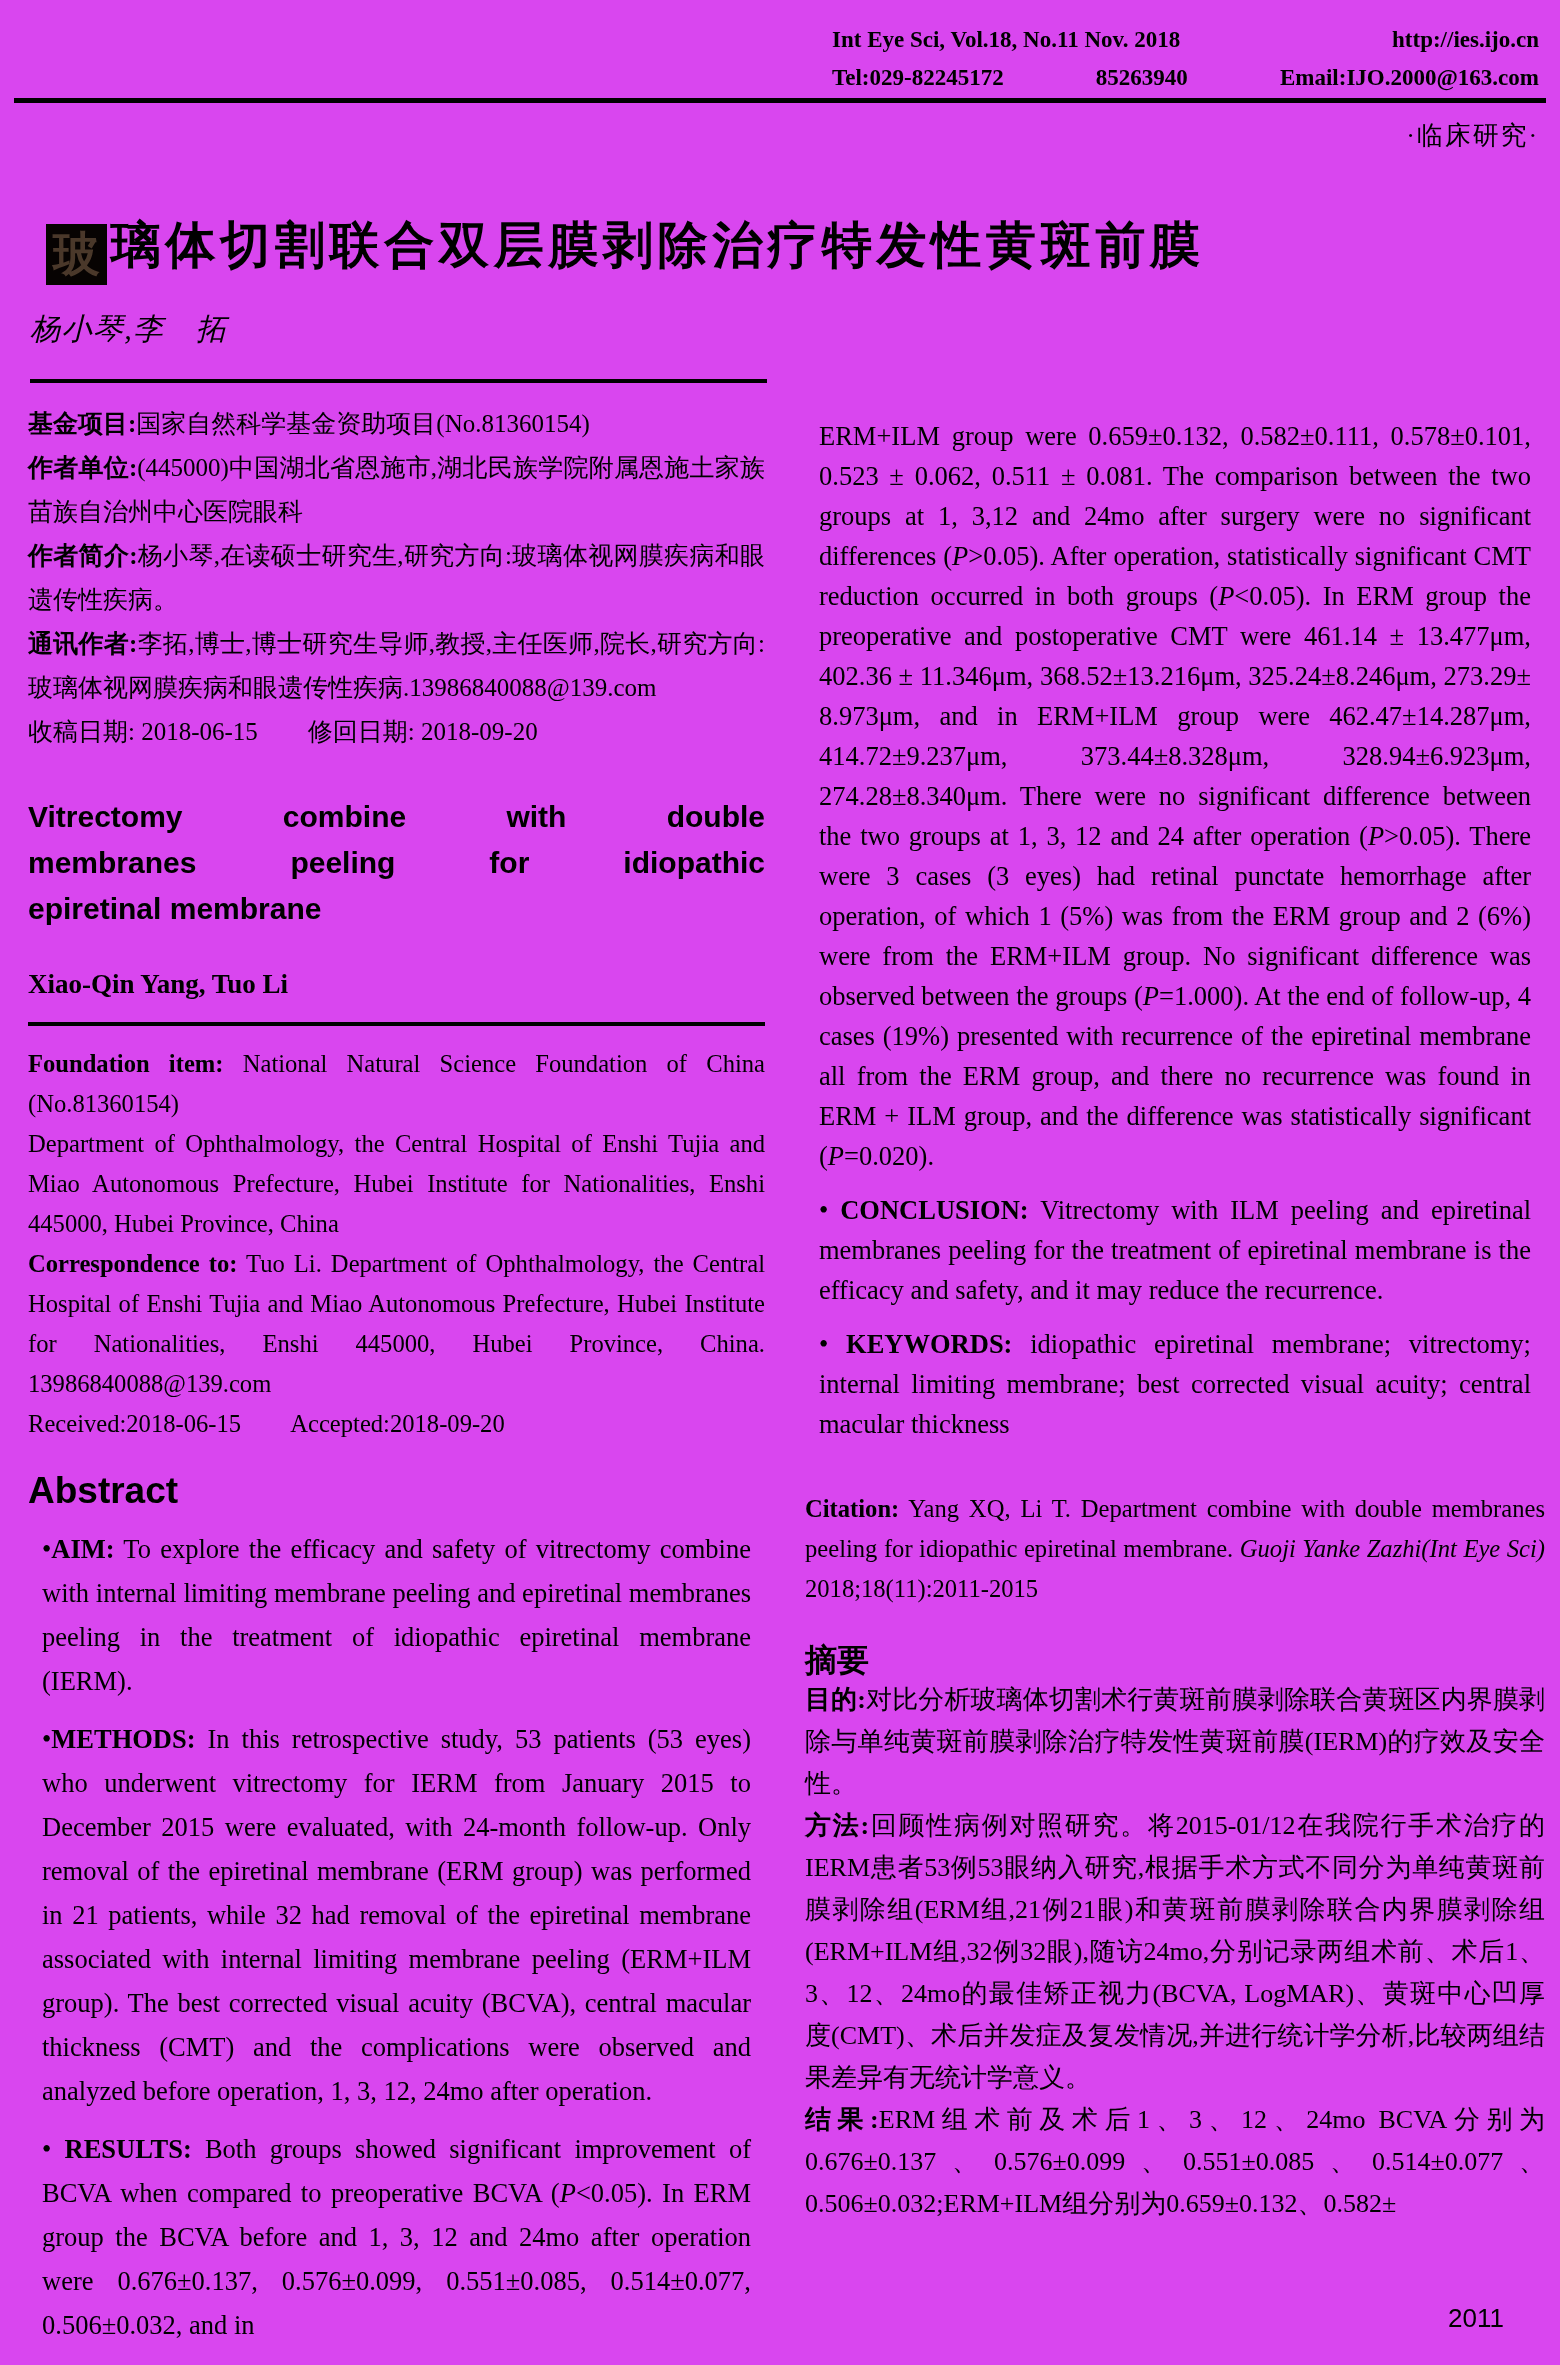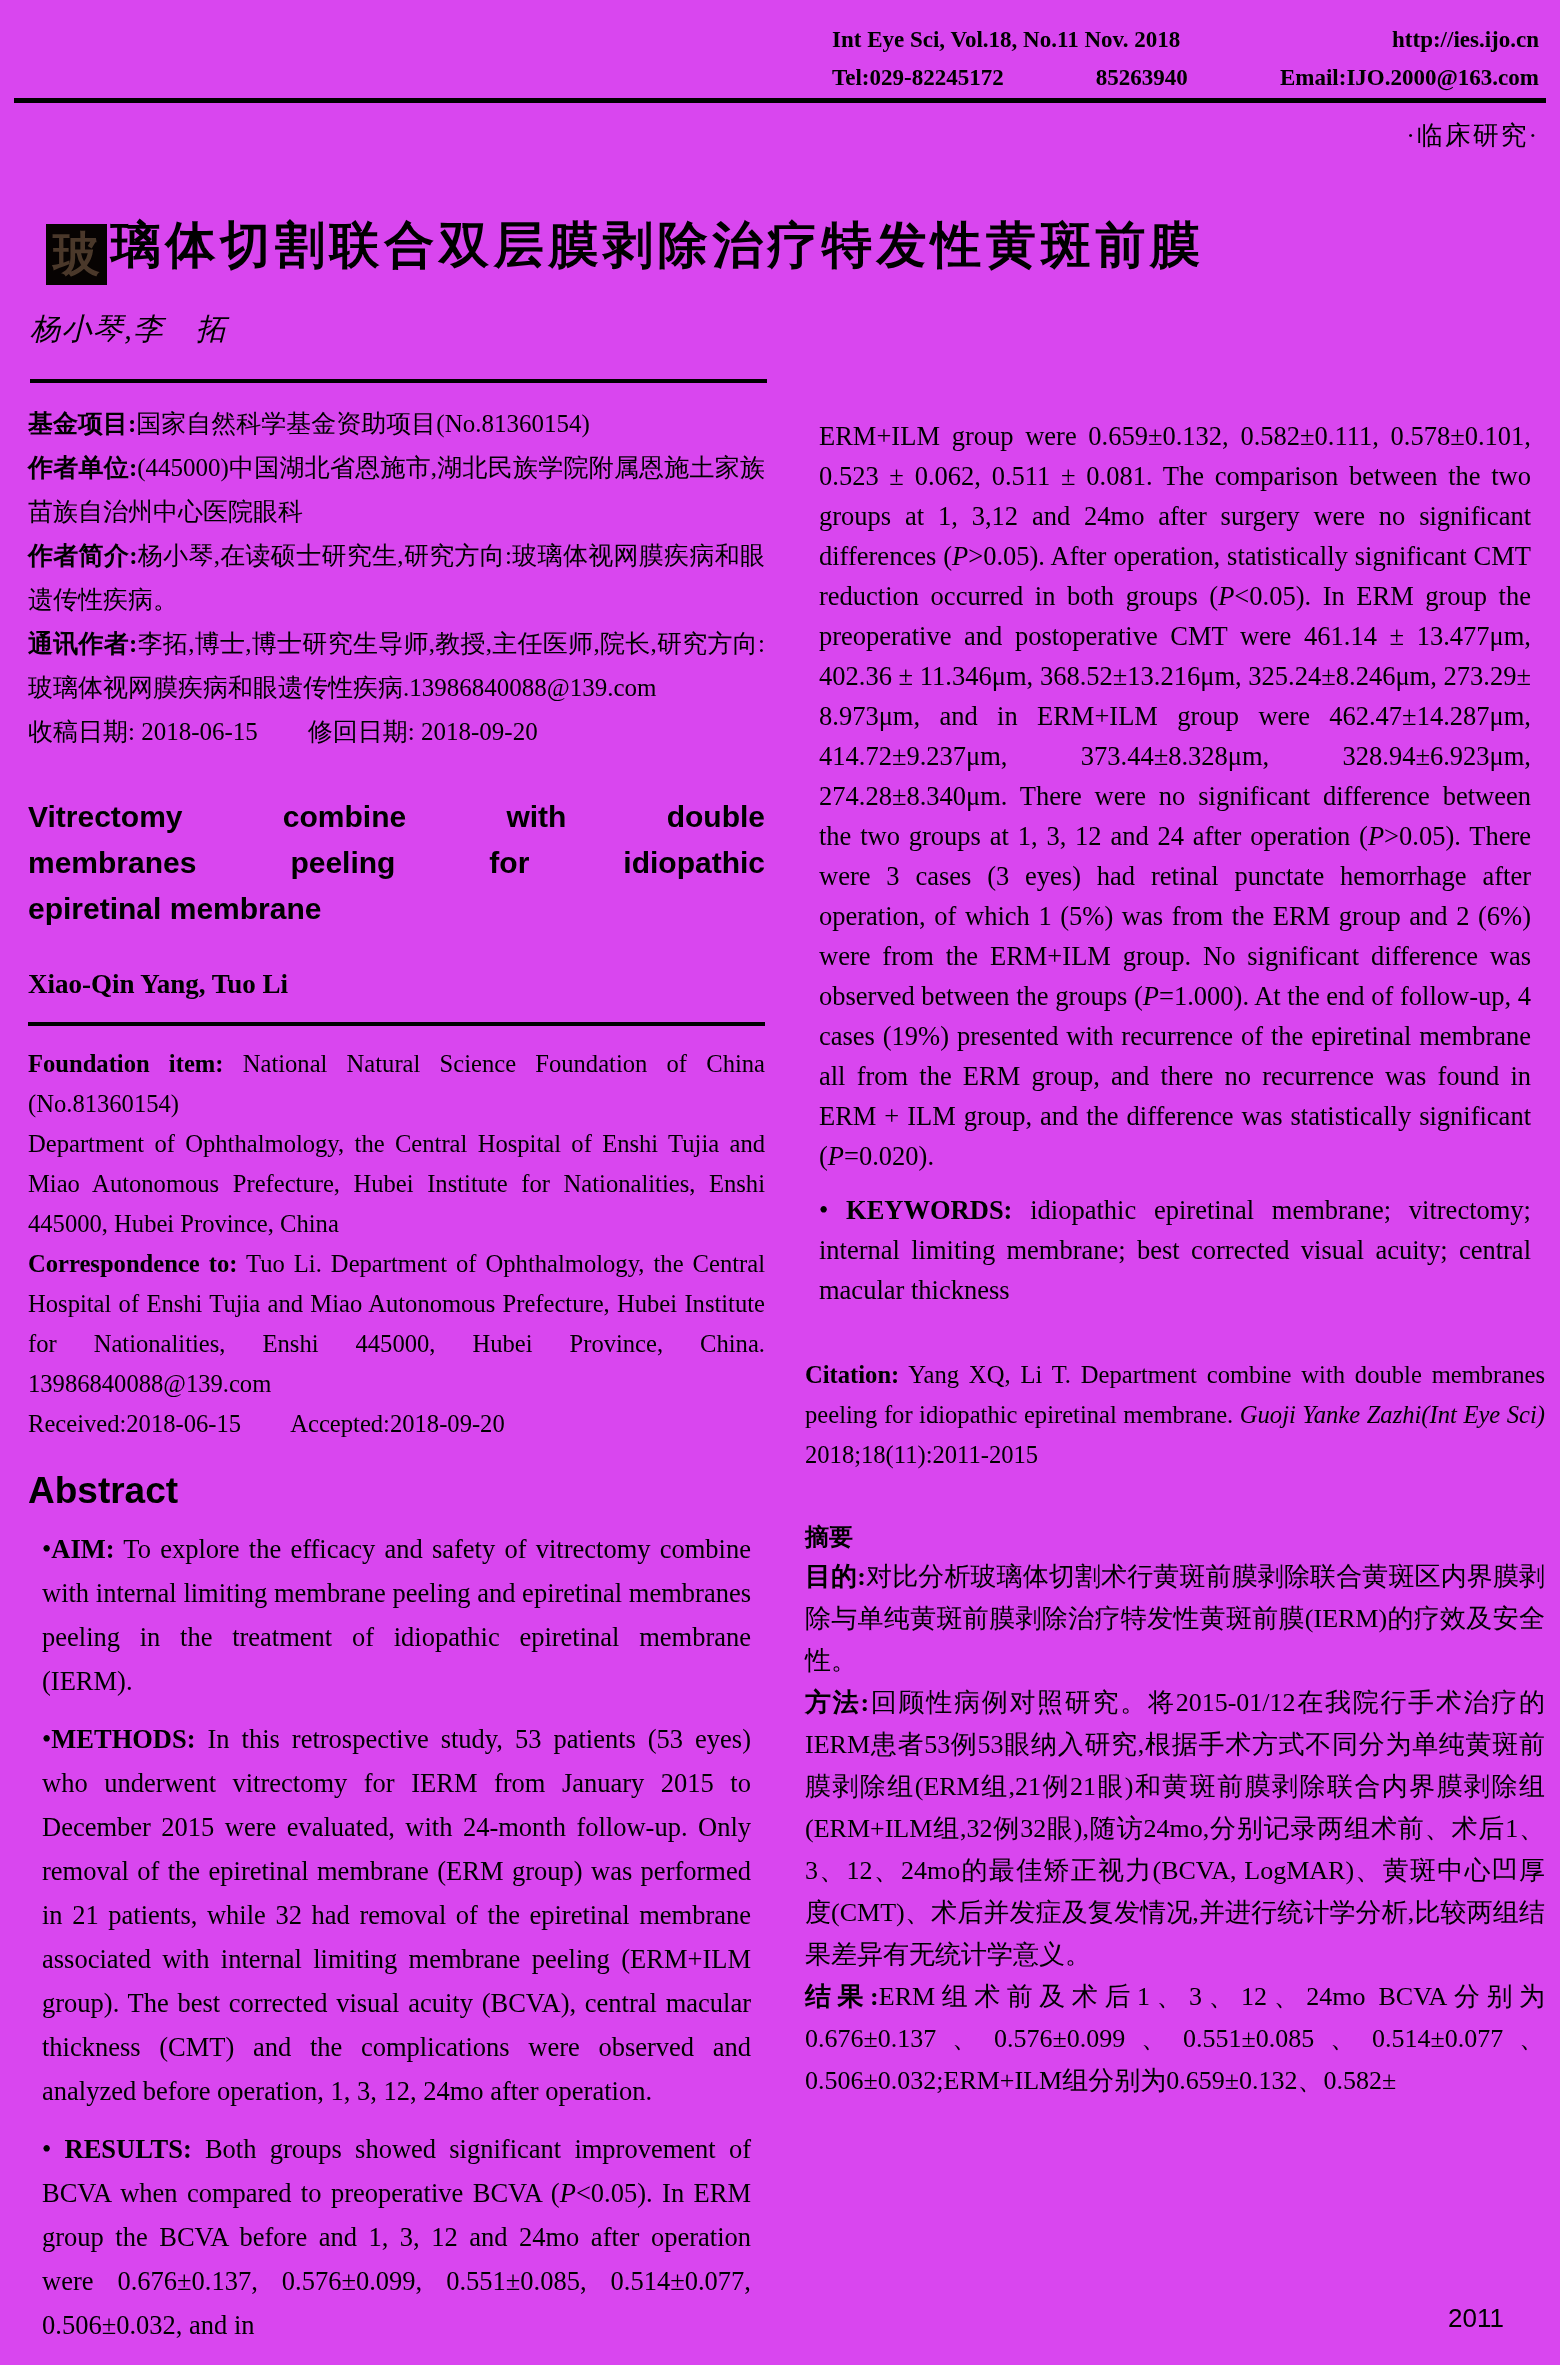--- a/index.html
+++ b/index.html
@@ -46,21 +46,21 @@
   .abstract-h { margin:25.6px 0 0 0; font-family:"Liberation Sans","DejaVu Sans",sans-serif;
                 font-weight:bold; font-size:37px; line-height:44px; }
 
   .abs p { margin:14px; font-family:Liberation Serif, serif;
            font-size:26.5px; line-height:44px; text-align:justify; }
   .col-right .abs p { line-height:40px; }
 
   .citation { margin-top:45px; }
   .citation p { margin:0; font-size:24.6px; line-height:40px; text-align:justify; }
 
-  .cn-abs-h { margin-top:43px; font-weight:bold; font-size:24px; line-height:38px;
+  .cn-abs-h { margin-top:32px; font-weight:bold; font-size:32px; line-height:38px;
               font-family:"Liberation Sans","DejaVu Sans",sans-serif; }
   .cn-abs p { margin:0; font-size:26px; line-height:42px; text-align:justify; }
 
   .page-number { position:absolute; right:56px; top:2303px; font-size:26px;
                  font-family:"Liberation Sans","DejaVu Sans",sans-serif; }
 </style>
 </head>
 <body>
 
 <div class="page">
@@ -118,20 +118,21 @@
     <div class="abs">
         <p><span>•</span><span class="b">AIM:</span><span> To explore the efficacy and safety of vitrectomy combine with internal limiting membrane peeling and epiretinal membranes peeling in the treatment of idiopathic epiretinal membrane (IERM).</span></p>
         <p><span>•</span><span class="b">METHODS:</span><span> In this retrospective study, 53 patients (53 eyes) who underwent vitrectomy for IERM from January 2015 to December 2015 were evaluated, with 24-month follow-up. Only removal of the epiretinal membrane (ERM group) was performed in 21 patients, while 32 had removal of the epiretinal membrane associated with internal limiting membrane peeling (ERM+ILM group). The best corrected visual acuity (BCVA), central macular thickness (CMT) and the complications were observed and analyzed before operation, 1, 3, 12, 24mo after operation.</span></p>
         <p><span>• </span><span class="b">RESULTS:</span><span> Both groups showed significant improvement of BCVA when compared to preoperative BCVA (</span><span class="i">P</span><span>&lt;0.05). In ERM group the BCVA before and 1, 3, 12 and 24mo after operation were 0.676±0.137, 0.576±0.099, 0.551±0.085, 0.514±0.077, 0.506±0.032, and in</span></p>
       </div>
   </div>
 
   <div class="col col-right">
     <div class="abs">
         <p><span>ERM+ILM group were 0.659±0.132, 0.582±0.111, 0.578±0.101, 0.523 ± 0.062, 0.511 ± 0.081. The comparison between the two groups at 1, 3,12 and 24mo after surgery were no significant differences (</span><span class="i">P</span><span>&gt;0.05). After operation, statistically significant CMT reduction occurred in both groups (</span><span class="i">P</span><span>&lt;0.05). In ERM group the preoperative and postoperative CMT were 461.14 ± 13.477μm, 402.36 ± 11.346μm, 368.52±13.216μm, 325.24±8.246μm, 273.29± 8.973μm, and in ERM+ILM group were 462.47±14.287μm, 414.72±9.237μm, 373.44±8.328μm, 328.94±6.923μm, 274.28±8.340μm. There were no significant difference between the two groups at 1, 3, 12 and 24 after operation (</span><span class="i">P</span><span>&gt;0.05). There were 3 cases (3 eyes) had retinal punctate hemorrhage after operation, of which 1 (5%) was from the ERM group and 2 (6%) were from the ERM+ILM group. No significant difference was observed between the groups (</span><span class="i">P</span><span>=1.000). At the end of follow-up, 4 cases (19%) presented with recurrence of the epiretinal membrane all from the ERM group, and there no recurrence was found in ERM + ILM group, and the difference was statistically significant (</span><span class="i">P</span><span>=0.020).</span></p>
+        <p><span>• </span><span class="b">CONCLUSION:</span><span> Vitrectomy with ILM peeling and epiretinal membranes peeling for the treatment of epiretinal membrane is the efficacy and safety, and it may reduce the recurrence.</span></p>
         <p><span>• </span><span class="b">KEYWORDS:</span><span> idiopathic epiretinal membrane; vitrectomy; internal limiting membrane; best corrected visual acuity; central macular thickness</span></p>
       </div>
 
     <div class="citation">
         <p><span class="b">Citation:</span><span> Yang XQ, Li T. Department combine with double membranes peeling for idiopathic epiretinal membrane. </span><span class="i">Guoji Yanke Zazhi(Int Eye Sci)</span><span> 2018;18(11):2011-2015</span></p>
       </div>
 
     <div class="cn-abs-h">摘要</div>
 
     <div class="cn-abs">

